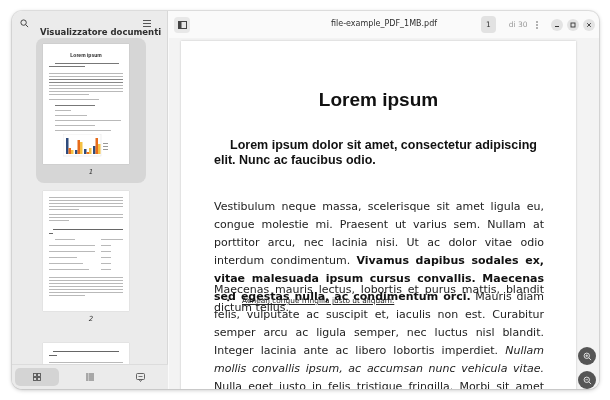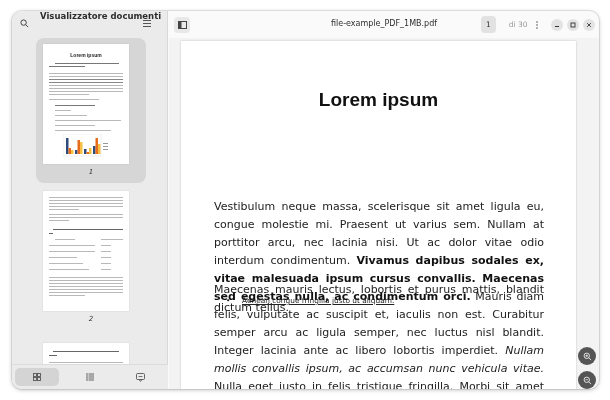--- a/index.html
+++ b/index.html
@@ -9,21 +9,21 @@
       position: absolute; left: 12px; top: 11px; width: 587px; height: 378px;
       border-radius: 10px; overflow: hidden; background: #fafafa;
       box-shadow: 0 1px 4px rgba(0,0,0,0.25), 0 0 0 1px rgba(0,0,0,0.08);
     }
     .sidebar {
       position: absolute; left: 0; top: 0; width: 156px; height: 378px;
       background: #ebebeb; border-right: 1px solid #d8d8d8;
     }
     .sb-header { position: absolute; left: 0; top: 0; width: 156px; height: 26px; }
     .sb-title {
-      position: absolute; left: 28px; top: 0; font-size: 8.5px; font-weight: bold; color: #2e2e2e;
+      position: absolute; left: 28px; top: 16px; font-size: 8.5px; font-weight: bold; color: #2e2e2e;
       font-family: "DejaVu Sans", sans-serif;
     }
     .icon-btn { position: absolute; display: flex; align-items: center; justify-content: center; }
     .thumbs { position: absolute; left: 0; top: 26px; width: 156px; height: 327px; overflow: hidden; }
     .thumb-wrap {
       position: absolute; left: 24px; width: 110px; border-radius: 8px;
     }
     .thumb-wrap.sel { background: #d6d6d6; }
     .thumb-page { position: absolute; left: 7px; width: 86px; background: #fff; box-shadow: 0 0 1px rgba(0,0,0,0.2); overflow: hidden; }
     .thumb-num { position: absolute; width: 100%; text-align: center; font-size: 7px; color: #333; font-style: italic; }
@@ -228,20 +228,21 @@
         <svg width="6" height="6" viewBox="0 0 6 6">
             <line x1="1.2" y1="1.2" x2="4.8" y2="4.8" stroke="#333" stroke-width="0.9"></line>
             <line x1="4.8" y1="1.2" x2="1.2" y2="4.8" stroke="#333" stroke-width="0.9"></line>
           </svg>
       </div>
     </div>
 
     <div class="viewer">
       <div class="page">
         <div class="h1">Lorem ipsum</div>
+        <div class="h2">Lorem ipsum dolor sit amet, consectetur adipiscing elit. Nunc ac faucibus odio.</div>
         <div class="para" style="top:157px;"><span>Vestibulum neque massa, scelerisque sit amet ligula eu, congue molestie mi. Praesent ut varius sem. Nullam at porttitor arcu, nec lacinia nisi. Ut ac dolor vitae odio interdum condimentum. </span><b>Vivamus dapibus sodales ex, vitae malesuada ipsum cursus convallis. Maecenas sed egestas nulla, ac condimentum orci.</b><span> Mauris diam felis, vulputate ac suscipit et, iaculis non est. Curabitur semper arcu ac ligula semper, nec luctus nisl blandit. Integer lacinia ante ac libero lobortis imperdiet. </span><i>Nullam mollis convallis ipsum, ac accumsan nunc vehicula vitae.</i><span> Nulla eget justo in felis tristique fringilla. Morbi sit amet tortor quis risus auctor condimentum. Morbi in ullamcorper elit. Nulla iaculis tellus sit amet mauris tempus fringilla.</span></div>
         <div class="para" style="top:240px;">Maecenas mauris lectus, lobortis et purus mattis, blandit dictum tellus.</div>
         <ul class="bullets">
           <li><span class="u">Aenean congue fringilla justo ut aliquam. </span></li>
         </ul>
       </div>
 
       <div class="zoom-btn" style="left:409px;top:309px;">
         <svg width="9" height="9" viewBox="0 0 10 10">
             <circle cx="4.2" cy="4.2" r="3" fill="none" stroke="#eee" stroke-width="1"></circle>

